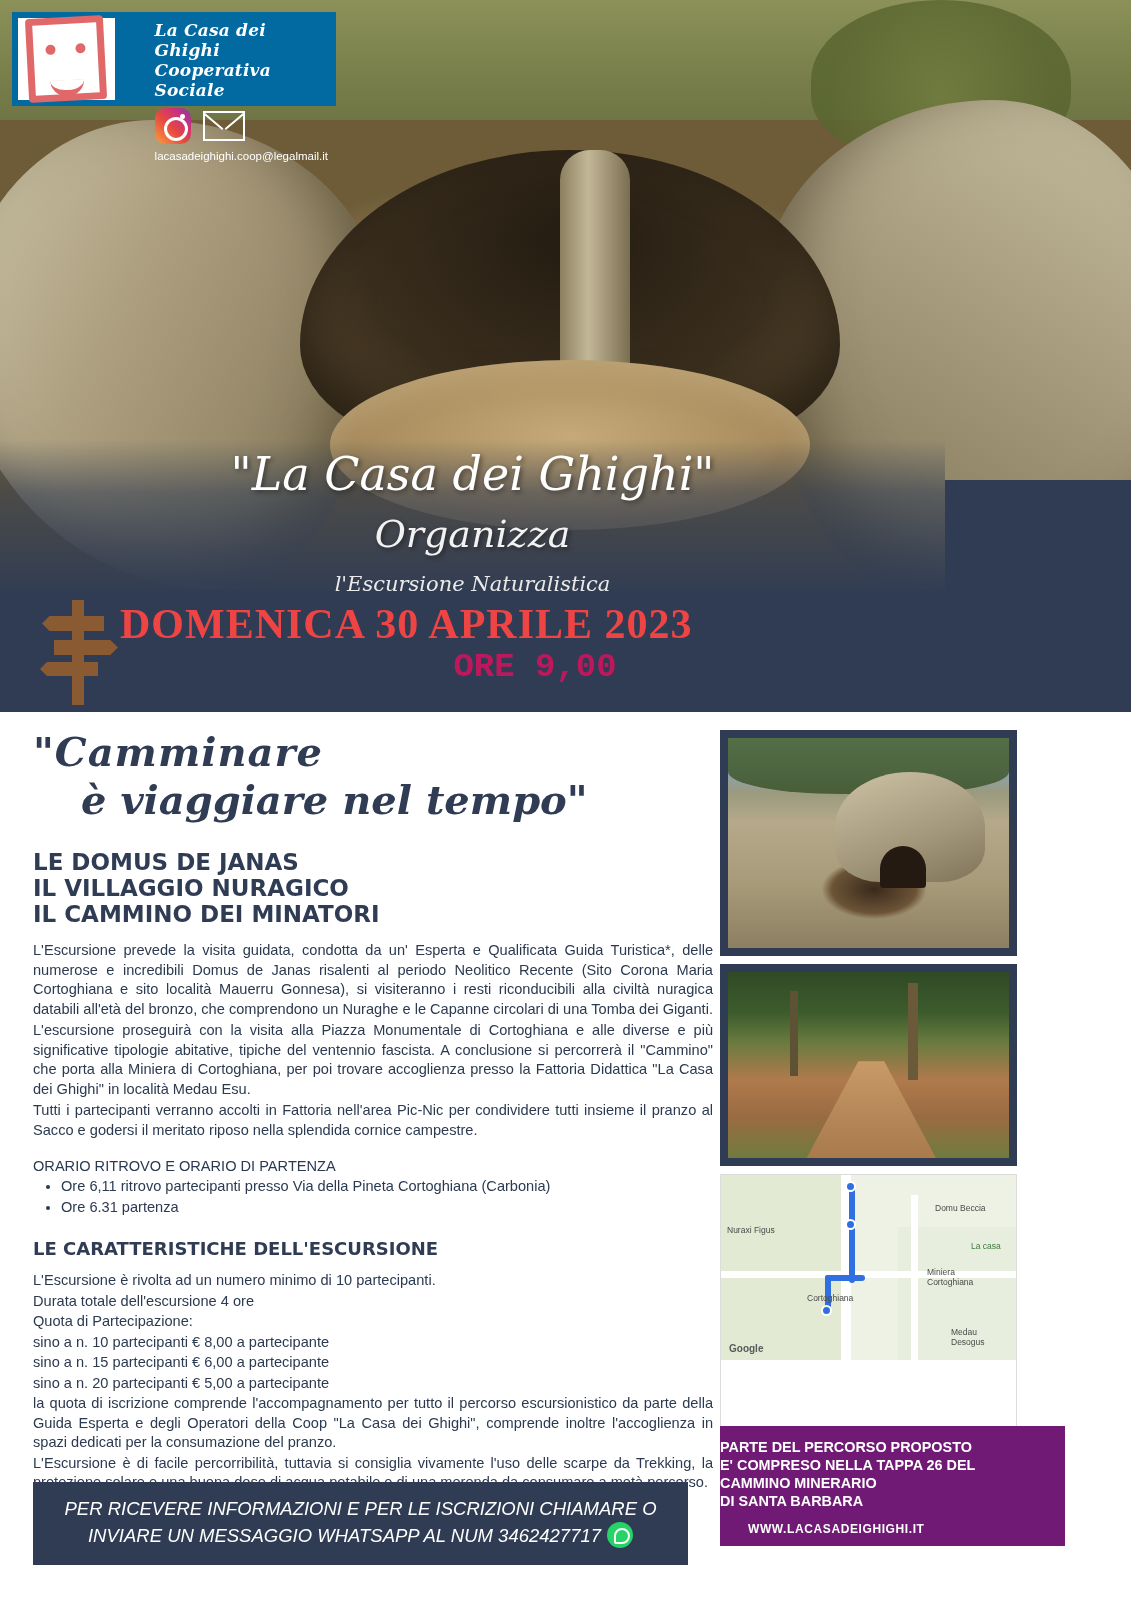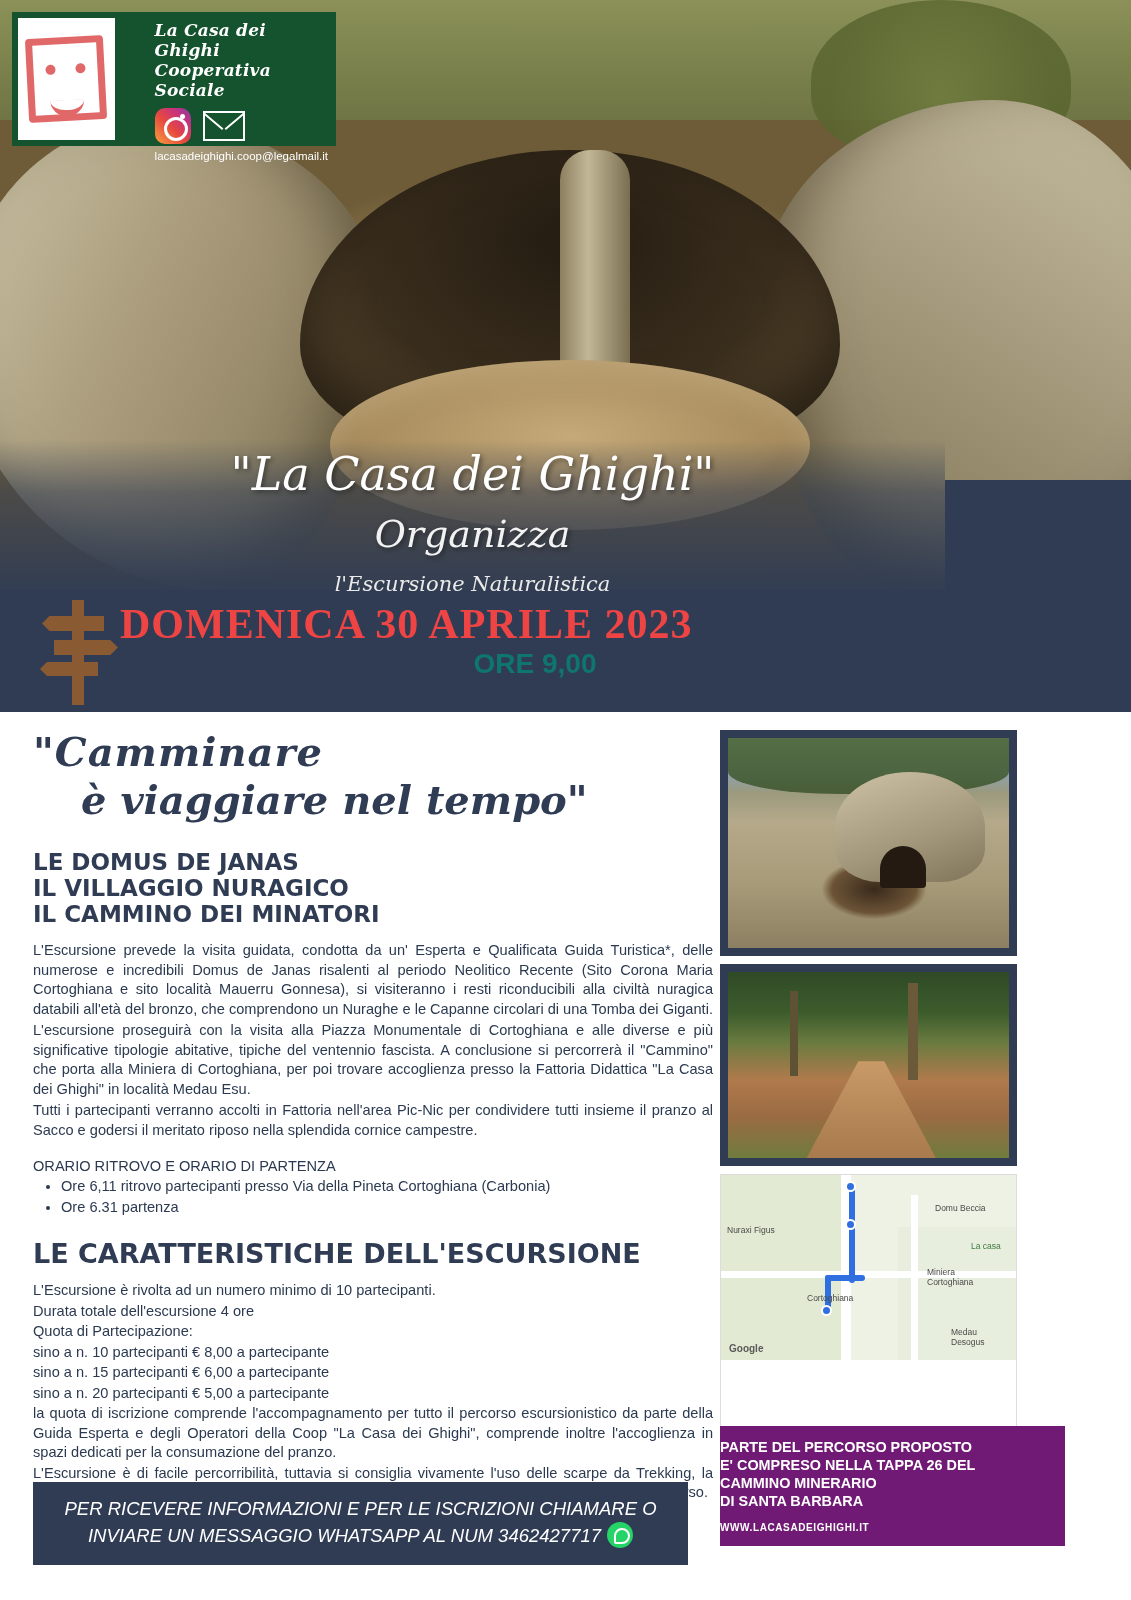--- a/index.html
+++ b/index.html
@@ -56,22 +56,22 @@
   }
   .hero .bush {
     position:absolute; right:60px; top:0; width:260px; height:160px;
     background:radial-gradient(circle at 50% 60%, #6f7b3e 0%, #59652f 70%);
     border-radius:50% 50% 40% 40%;
     opacity:.85;
   }
 
   
   .logo-card {
-    position:absolute; left:12px; top:12px; width:324px; height:134px;
-    background:#14532d; display:flex; align-items:stretch;gap:30px;
+    position:absolute; left:12px; top:12px; width:324px; height:94px;
+    background:#0369a1; display:flex; align-items:stretch;gap:30px;
   }
   .logo-img {
     width:126px; margin:6px; background:#ffffff;
     display:flex; align-items:center; justify-content:center;
     position:relative;
   }
   .logo-img .house {
     width:78px; height:84px; border:7px solid #e06868; border-radius:4px;
     position:relative; transform:rotate(-3deg);
   }
@@ -140,22 +140,22 @@
   .navy-right-block {
     position:absolute; left:945px; top:480px; width:186px; height:232px; background:#2f3c54;
   }
   .date-line {
     position:absolute; left:120px; top:600px; width:830px; 
     color:#ef4444; font-size:42px; font-weight:bold; letter-spacing:1px;
     font-family:Liberation Serif, serif;
   }
   .time-line {
     position:absolute; left:120px; top:648px; width:830px; text-align:center;
-    color:#0f766e; font-size:28px; font-weight:bold;
-    font-family:Liberation Sans, sans-serif;
+    color:#be185d; font-size:34px; font-weight:bold;
+    font-family:Liberation Mono, monospace;
   }
   
   .signpost { position:absolute; left:38px; top:600px; width:80px; height:105px; }
   .signpost .post { position:absolute; left:34px; top:0; width:12px; height:105px; background:#8a5a32; }
   .signpost .arm1 { position:absolute; left:4px; top:16px; width:62px; height:15px; background:#8a5a32;
      clip-path: polygon(0 50%, 12% 0, 100% 0, 100% 100%, 12% 100%); }
   .signpost .arm2 { position:absolute; left:16px; top:40px; width:64px; height:15px; background:#8a5a32;
      clip-path: polygon(0 0, 88% 0, 100% 50%, 88% 100%, 0 100%); }
   .signpost .arm3 { position:absolute; left:2px; top:62px; width:58px; height:14px; background:#8a5a32;
      clip-path: polygon(0 50%, 12% 0, 100% 0, 100% 100%, 12% 100%); }
@@ -179,21 +179,21 @@
     margin-top:26px; color:#2f3c54; font-weight:bold; font-size:23px; line-height:26px;
     font-family:"DejaVu Sans", sans-serif;
   }
   .para {
     margin-top:14px; color:#2b3a50; font-size:14.6px; line-height:19.5px; text-align:justify;
   }
   .para p { margin:0 0 2px 0; }
   .sec-label { margin-top:18px; color:#2b3a50; font-size:14.6px; }
   ul.bullets { margin:2px 0 0 0; padding-left:28px; color:#2b3a50; font-size:14.6px; line-height:21px; }
   .head2 {
-    margin-top:20px; color:#2f3c54; font-weight:bold; font-size:27px;
+    margin-top:20px; color:#2f3c54; font-weight:bold; font-size:18px;
     font-family:"DejaVu Sans", sans-serif;
   }
   .lines { margin-top:12px; color:#2b3a50; font-size:14.6px; line-height:19.5px; text-align:justify; }
   .lines div { margin-bottom:1px; }
   .note {
     margin-top:18px; color:#2b3a50; font-size:14.6px; font-style:italic; font-weight:bold;
   }
 
   
   .photo-frame { position:absolute; background:#2f3c54; }
@@ -252,21 +252,21 @@
     background:#fff; padding:7px 10px; }
   .map-info .r1 { font-size:10.5px; color:#333; }
   .map-info .r2 { font-size:10.5px; color:#333; margin-top:4px; }
   .map-info .r3 { font-size:10.5px; color:#333; margin-top:2px; }
 
   .blue-note {
     position:absolute; left:720px; top:714px; width:345px; height:120px;
     background:#701a75; color:#fff; text-align:left; padding-top:12px;
   }
   .blue-note .bn-line { font-size:14.4px; font-weight:bold; line-height:18px; }
-  .blue-note .bn-url { margin-top:12px; font-size:10px; font-weight:bold; letter-spacing:.6px; }
+  .blue-note .bn-url { margin-top:12px; font-size:12px; font-weight:bold; letter-spacing:.6px;padding-left:28px; }
 
   
   .bottom-bar {
     position:absolute; left:33px; top:770px; width:655px; height:83px;
     background:#2f3c54; color:#fff; text-align:center; padding:14px 18px 0 18px;
   }
   .bottom-bar .bb {
     font-size:18.5px; font-style:italic; line-height:26px;
   }
   .wa {

